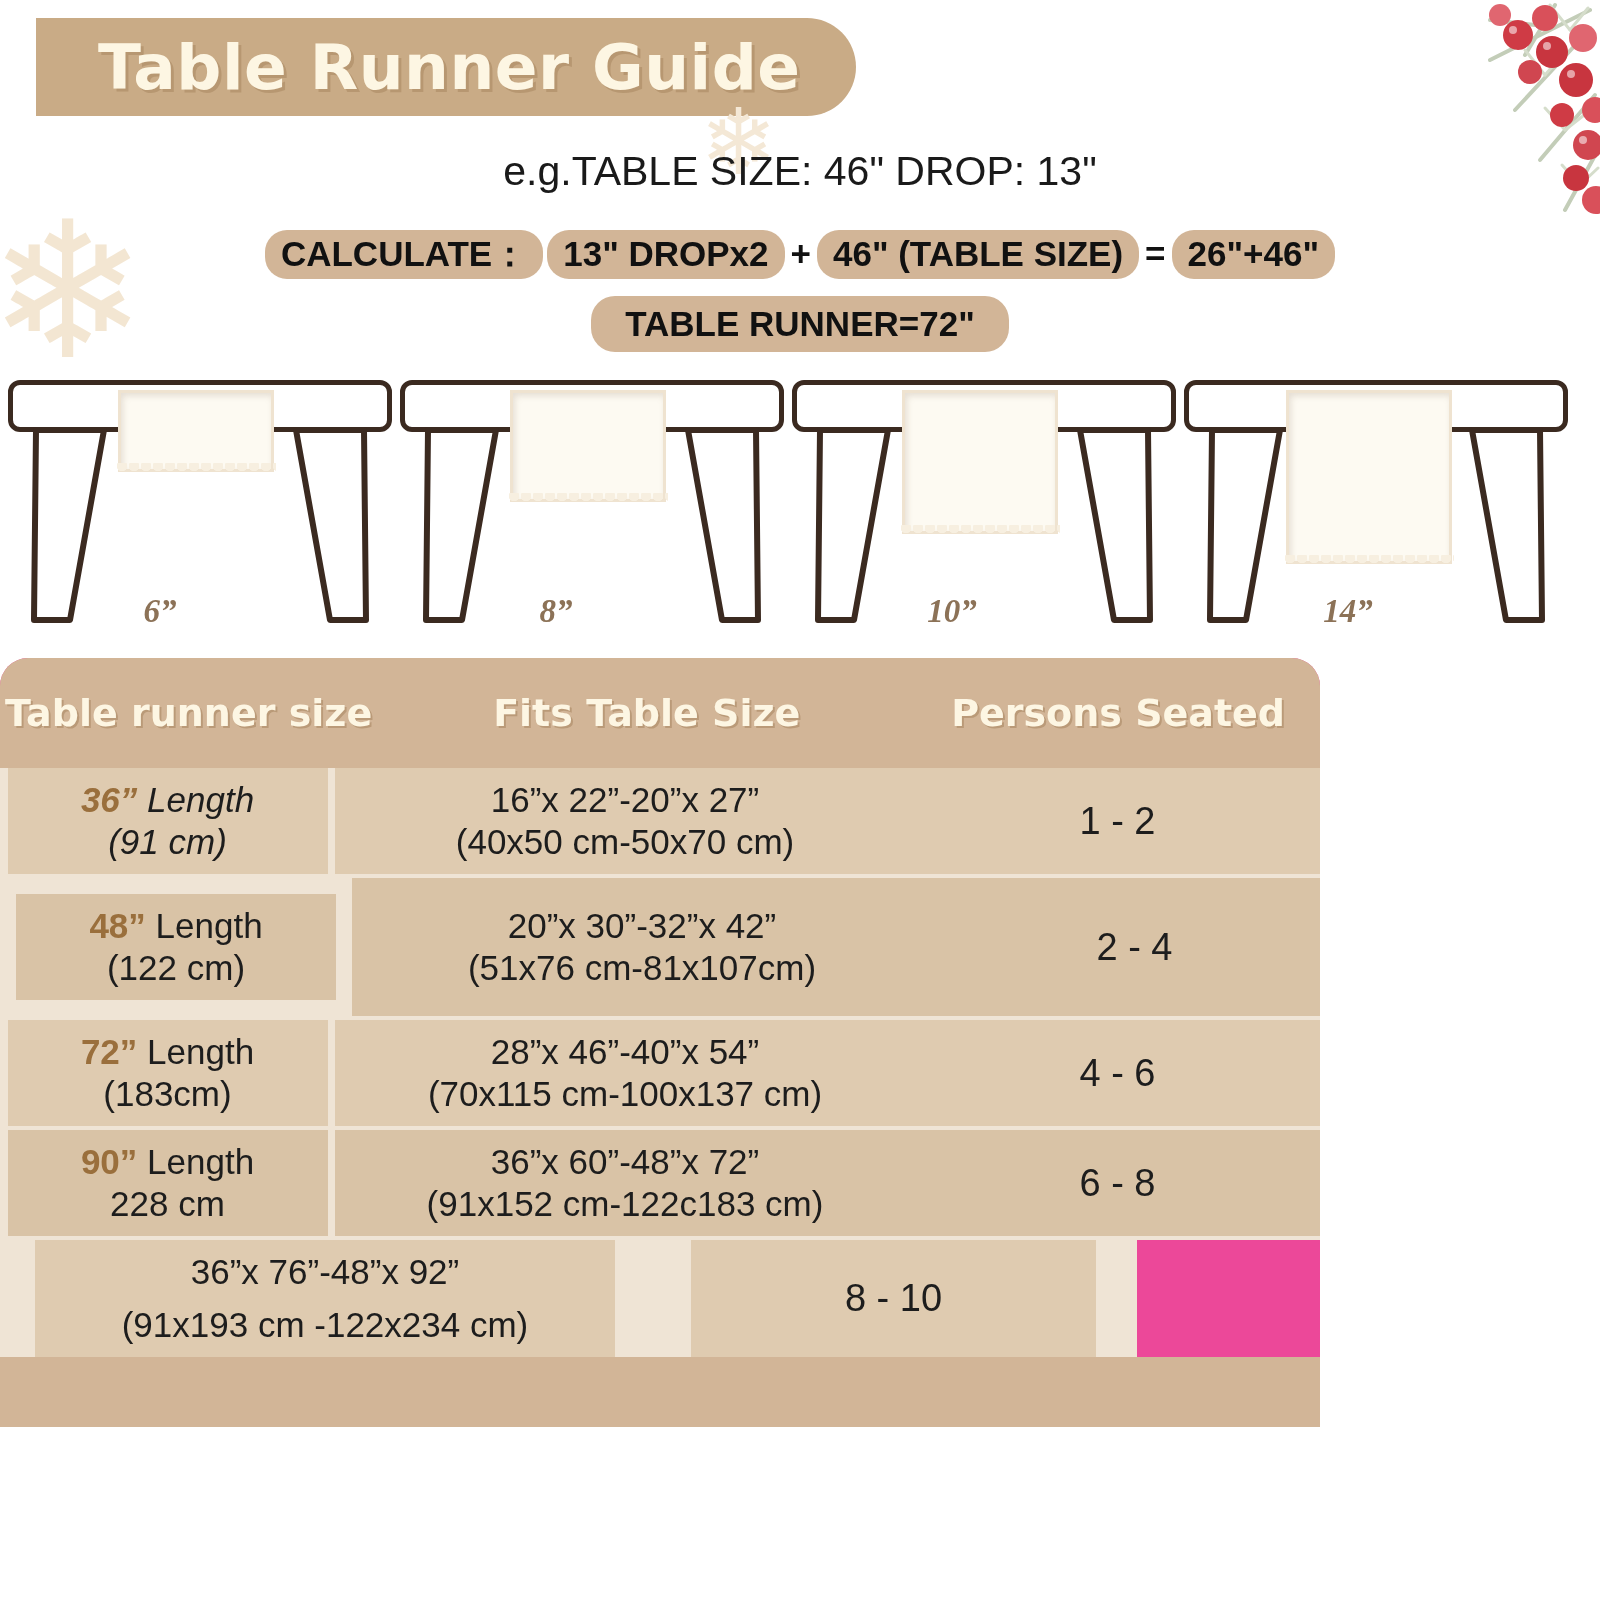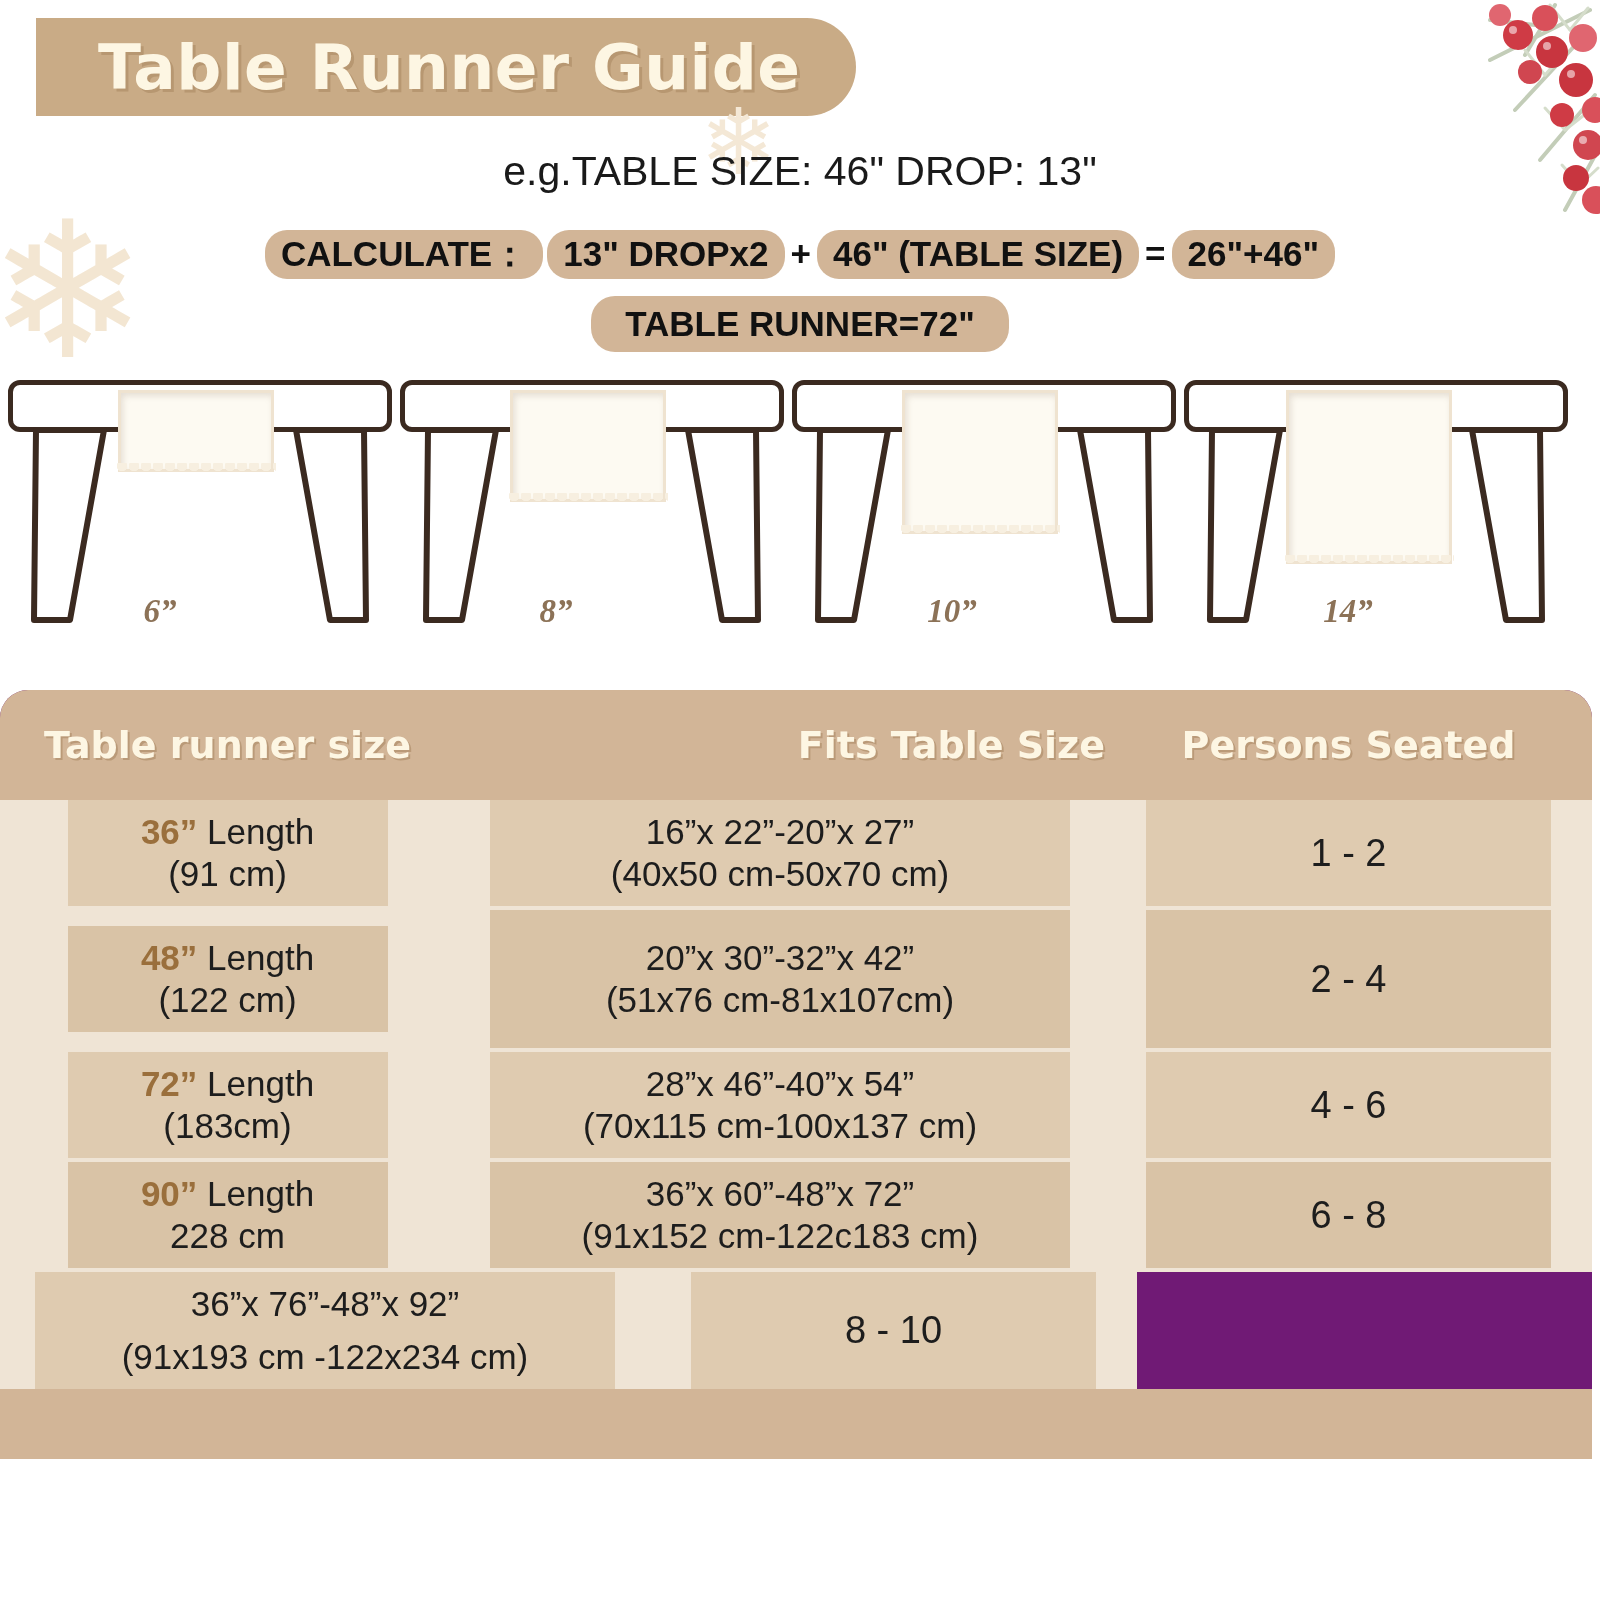--- a/index.html
+++ b/index.html
@@ -172,42 +172,42 @@
     font-style: italic;
     font-weight: bold;
     color: #8c7257;
     font-family: "Liberation Serif", serif;
   }
 
   
   .data-table {
     position: absolute;
     left: 0;
-    top: 690px;
-    width: 1592px;
+    top: 658px;
+    width: 1320px;
     border-radius: 28px 28px 0 0;
     overflow: hidden;
-    background: #701a75;
+    background: #ec4899;
   }
   .table-head {
     display: flex;
     background: #d2b597;
     height: 110px;
     align-items: center;
   }
   .th {
     text-align: center;
     font-size: 38px;
     font-weight: bold;
     color: #fdf6e3;
     font-family: "DejaVu Sans", sans-serif;
     text-shadow: 2px 2px 0 rgba(150,115,75,0.4);
   }
   .col1 { width: 455px; }
-  .col2 { width: 650px; text-align: right; }
+  .col2 { width: 650px; }
   .col3 { width: 487px; }
 
   .trow {
     display: flex;
     align-items: stretch;
   }
   .td {
     display: flex;
     flex-direction: column;
     align-items: center;
@@ -349,21 +349,21 @@
 <div class="data-table">
 
   <div class="table-head">
     <div class="th col1">Table runner size</div>
     <div class="th col2">Fits Table Size</div>
     <div class="th col3">Persons Seated</div>
   </div>
 
   <div class="trow">
     <div class="td col1 gap-cell" style="padding:0;">
-      <div class="td cell-bg-a" style="width:320px;height:100%;">
+      <div class="td cell-bg-a" style="width:320px;height:100%;font-style:italic;">
         <div><span class="size-num">36</span><span class="size-num">”</span><span> Length</span></div>
         <div class="line2">(91 cm)</div>
       </div>
     </div>
     <div class="td col2 gap-cell" style="padding:0;">
       <div class="td cell-bg-a" style="width:580px;height:100%;">
         <div>16”x 22”-20”x 27”</div>
         <div class="line2">(40x50 cm-50x70 cm)</div>
       </div>
     </div>

